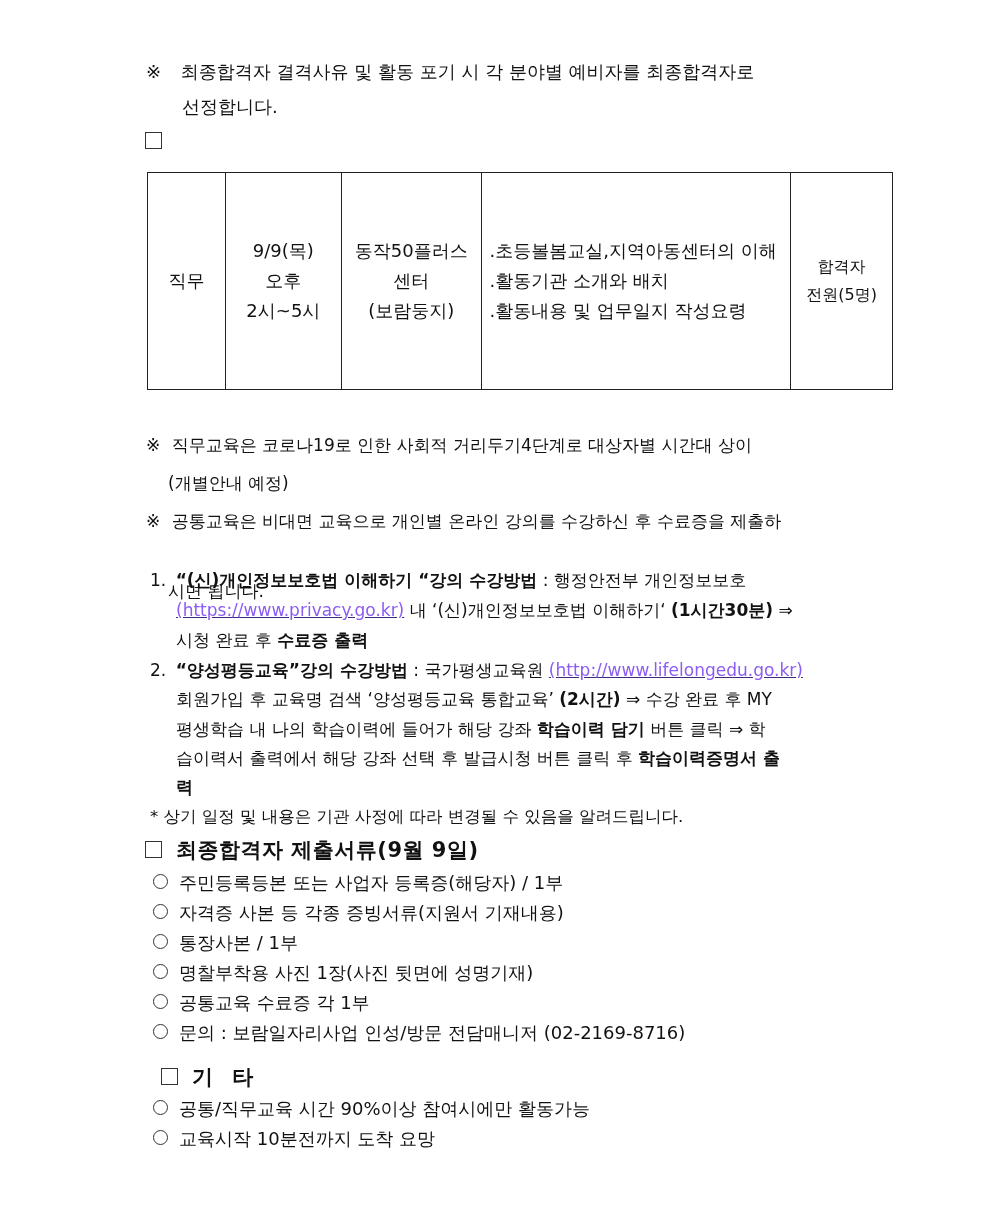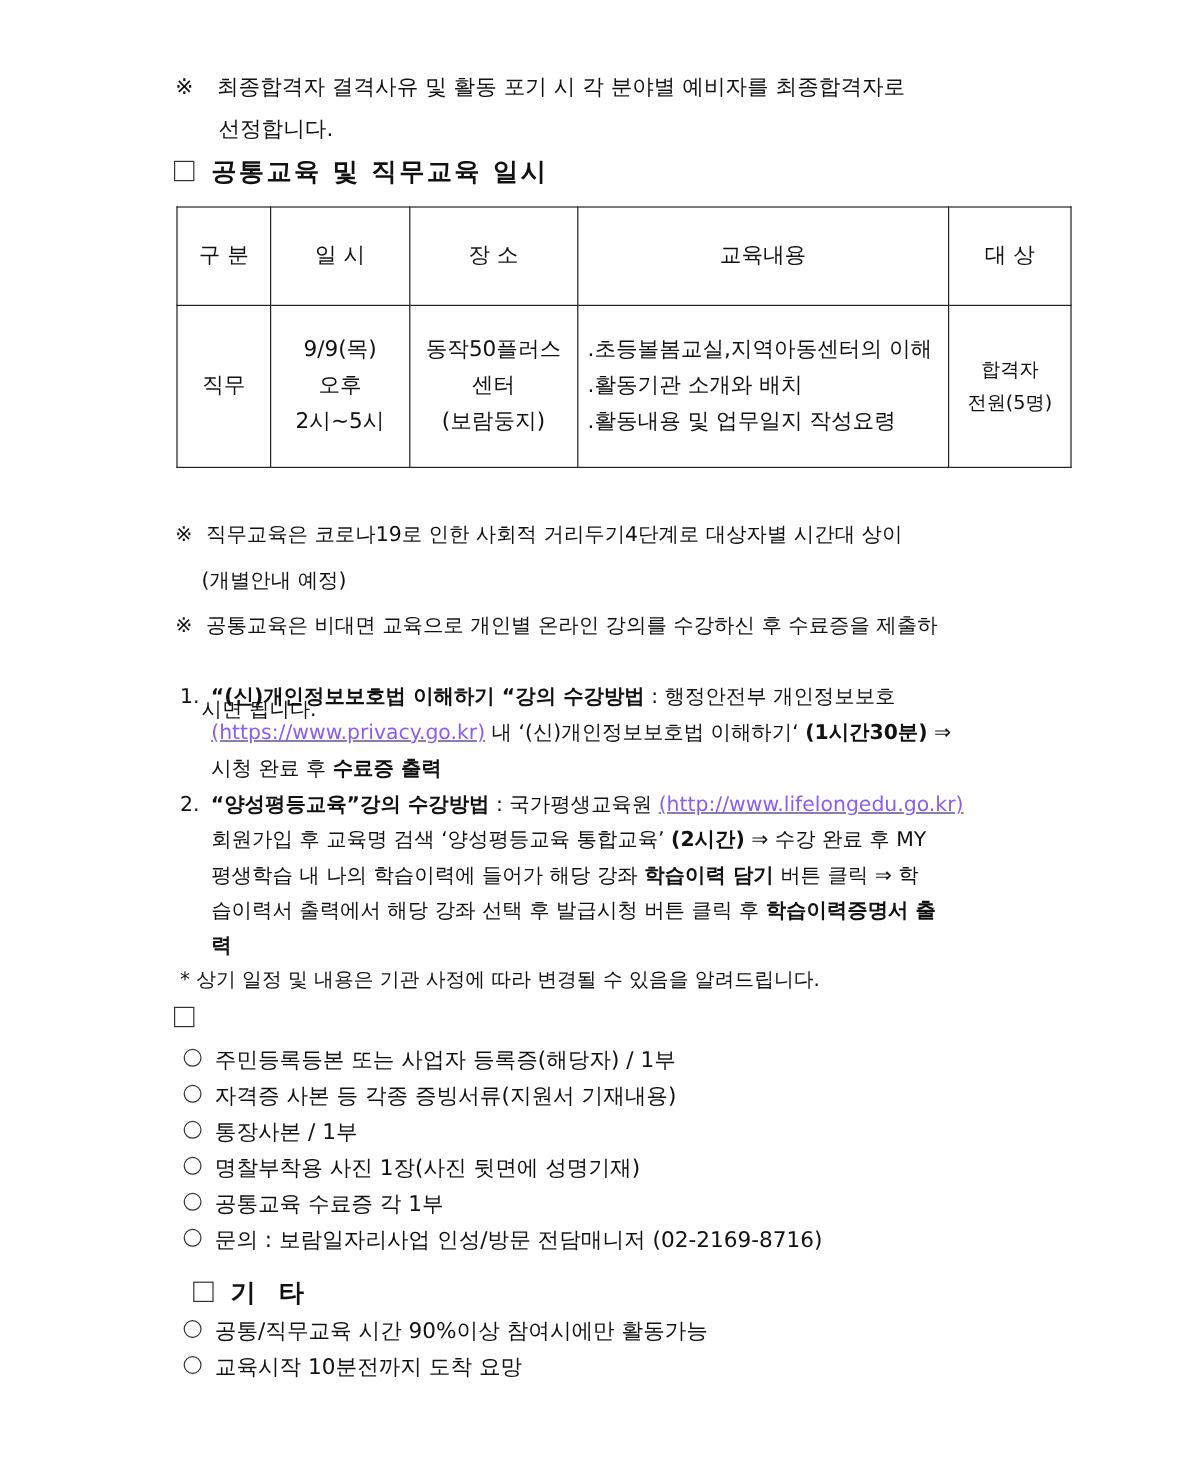--- a/index.html
+++ b/index.html
@@ -29,39 +29,32 @@
 </head>
 <body>
 
 <div class="abs t18" style="left:146px; top:60px;">
   <span>※</span>
   <span style="margin-left:14px;">최종합격자 결격사유 및 활동 포기 시 각 분야별 예비자를 최종합격자로</span>
 </div>
 <div class="abs t18" style="left:182px; top:95px;">선정합니다.</div>
 
 <div class="abs h2" style="left:145px; top:129px;">
-  <span class="box"></span><span>공통교육 및 직무교육 일시</span>
+  <span class="box"></span>
 </div>
 
 <table class="sched">
   <colgroup>
     <col style="width:78px">
       <col style="width:116px">
       <col style="width:140px">
       <col style="width:310px">
       <col style="width:102px">
   </colgroup>
   <tbody>
-      <tr style="height:55px;">
-    <td>구 분</td>
-    <td>일 시</td>
-    <td>장 소</td>
-    <td>교육내용</td>
-    <td>대 상</td>
-  </tr>
   <tr style="height:90px;">
     <td>직무</td>
     <td>
       <div>9/9(목)</div>
       <div>오후</div>
       <div>2시~5시</div>
     </td>
     <td>
       <div>동작50플러스</div>
       <div>센터</div>
@@ -114,21 +107,21 @@
   <span>평생학습 내 나의 학습이력에 들어가 해당 강좌 </span><span class="b">학습이력 담기</span><span> 버튼 클릭  ⇒ 학</span>
 </div>
 <div class="abs t17" style="left:176px; top:747px;">
   <span>습이력서 출력에서 해당 강좌 선택 후 발급시청 버튼 클릭 후 </span><span class="b">학습이력증명서 출</span>
 </div>
 <div class="abs t17 b" style="left:176px; top:776px;">력</div>
 
 <div class="abs" style="left:150px; top:806px; font-size:16.5px;">* 상기 일정 및 내용은 기관 사정에 따라 변경될 수 있음을 알려드립니다.</div>
 
 <div class="abs h2" style="left:145px; top:836px; letter-spacing:0.5px;">
-  <span class="box"></span>
+  <span class="box"></span><span>최종합격자 제출서류(9월 9일)</span>
 </div>
 <div class="abs t18" style="left:153px; top:871px;"><span class="circ"></span><span>주민등록등본 또는 사업자 등록증(해당자) / 1부</span></div>
 <div class="abs t18" style="left:153px; top:901px;"><span class="circ"></span><span>자격증 사본 등 각종 증빙서류(지원서 기재내용)</span></div>
 <div class="abs t18" style="left:153px; top:931px;"><span class="circ"></span><span>통장사본 / 1부</span></div>
 <div class="abs t18" style="left:153px; top:961px;"><span class="circ"></span><span>명찰부착용 사진 1장(사진 뒷면에 성명기재)</span></div>
 <div class="abs t18" style="left:153px; top:991px;"><span class="circ"></span><span>공통교육 수료증 각 1부</span></div>
 <div class="abs t18" style="left:153px; top:1021px;"><span class="circ"></span><span>문의 : 보람일자리사업 인성/방문 전담매니저 (02-2169-8716)</span></div>
 
 <div class="abs h2" style="left:145px; top:1063px; letter-spacing:6px;padding-left:16px;">
   <span class="box" style="letter-spacing:0;"></span><span>기 타</span>

